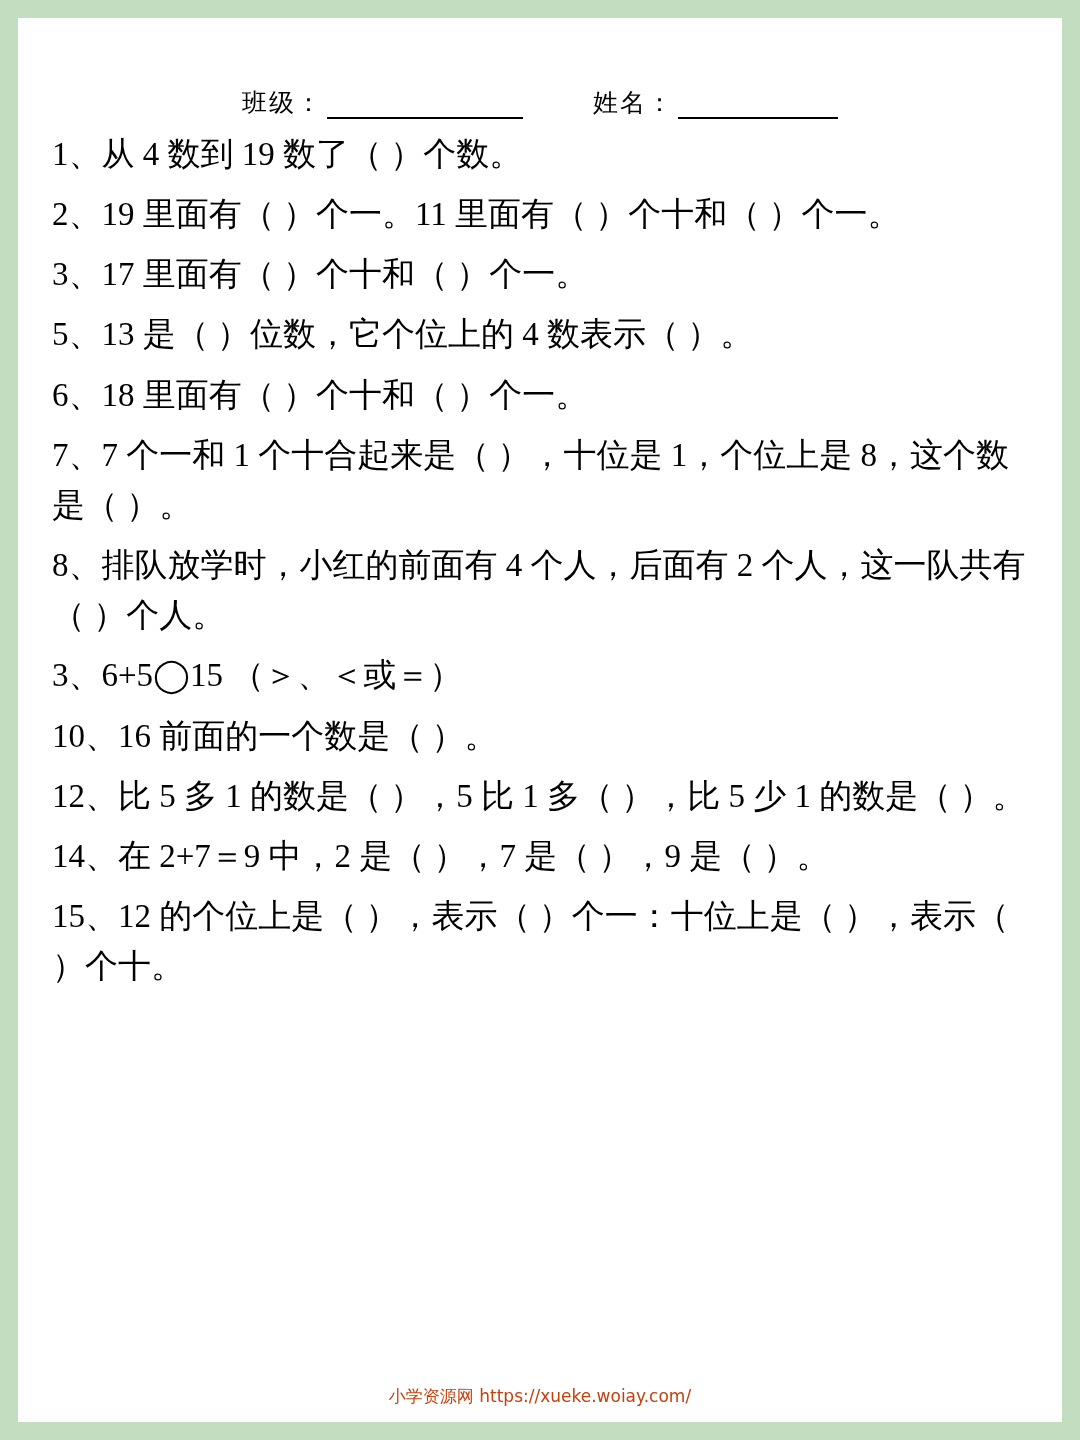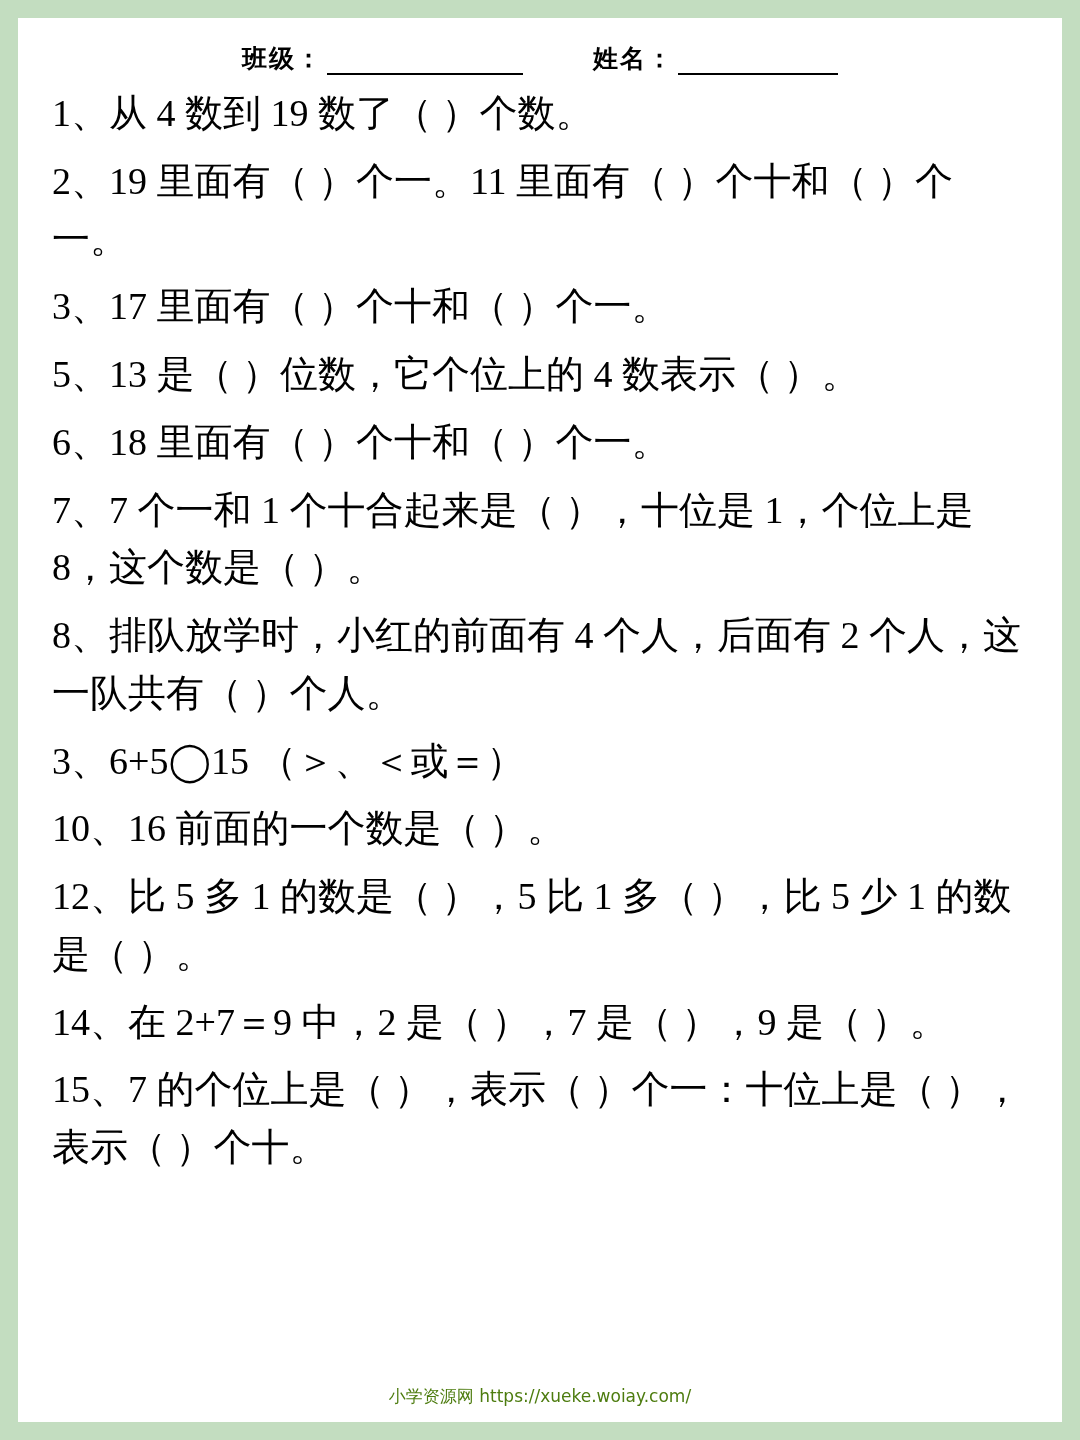--- a/index.html
+++ b/index.html
@@ -45,55 +45,56 @@
     display: flex;
     justify-content: center;
     align-items: flex-end;
     gap: 70px;
     margin: 6px 0 10px 0;
   }
   .meta-item {
     display: flex;
     align-items: flex-end;
     font-size: 25px;
-    font-weight: bold;
+    font-weight: normal;
     font-family: "DejaVu Sans", "Liberation Sans", sans-serif;
+    margin-top: 44px;
   }
   .meta-label {
     white-space: nowrap;
     letter-spacing: 2px;
   }
   .meta-blank {
     display: inline-block;
     width: 196px;
     border-bottom: 2px solid #000;
     height: 26px;
     margin-left: 4px;
   }
   .meta-blank.short { width: 160px; }
 
   .questions {
-    font-size: 38px;
+    font-size: 33px;
     line-height: 1.52;
     color: #000;
   }
   .q {
     margin: 0 0 10px 0;
     text-indent: 0;
     white-space: normal;
     word-break: break-word;
   }
   .footer {
     position: absolute;
     left: 0;
     right: 0;
     bottom: 14px;
     text-align: center;
     font-size: 17px;
-    color: #4d7c0f;
+    color: #c2410c;
     font-family: "DejaVu Sans", "Liberation Sans", sans-serif;
   }
 </style>
 </head>
 <body>
 
 <div class="page">
   <div class="sheet">
 
 
@@ -113,18 +114,18 @@
       <p class="q">2、19 里面有（        ）个一。11 里面有（        ）个十和（        ）个一。</p>
       <p class="q">3、17 里面有（        ）个十和（        ）个一。</p>
       <p class="q">5、13 是（        ）位数，它个位上的 4 数表示（        ）。</p>
       <p class="q">6、18 里面有（        ）个十和（        ）个一。</p>
       <p class="q">7、7 个一和 1 个十合起来是（        ），十位是 1，个位上是 8，这个数是（        ）。</p>
       <p class="q">8、排队放学时，小红的前面有 4 个人，后面有 2 个人，这一队共有（        ）个人。</p>
       <p class="q">3、6+5◯15  （＞、＜或＝）</p>
       <p class="q">10、16 前面的一个数是（        ）。</p>
       <p class="q">12、比 5 多 1 的数是（        ），5 比 1 多（        ），比 5 少 1 的数是（        ）。</p>
       <p class="q">14、在 2+7＝9 中，2 是（        ），7 是（        ），9 是（        ）。</p>
-      <p class="q">15、7 的个位上是（        ），表示（        ）个一：十位上是（        ），表示（        ）个十。</p>
+      <p class="q">15、12 的个位上是（        ），表示（        ）个一：十位上是（        ），表示（        ）个十。</p>
     </div>
 
     <div class="footer">小学资源网 https://xueke.woiay.com/</div>
   </div>
 </div>
 
 </body></html>

